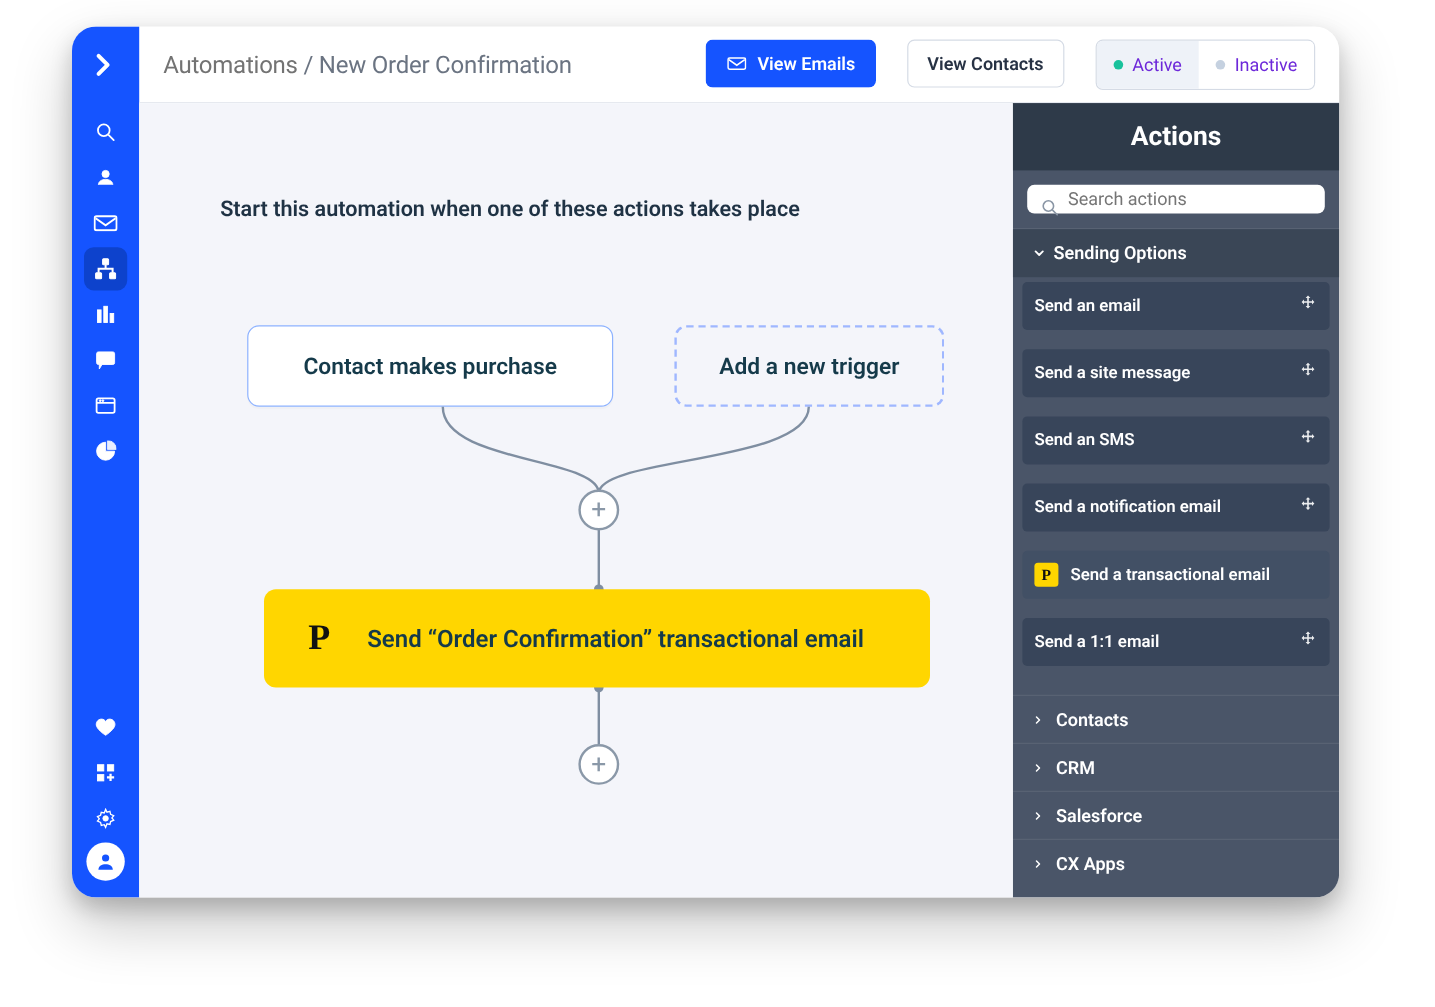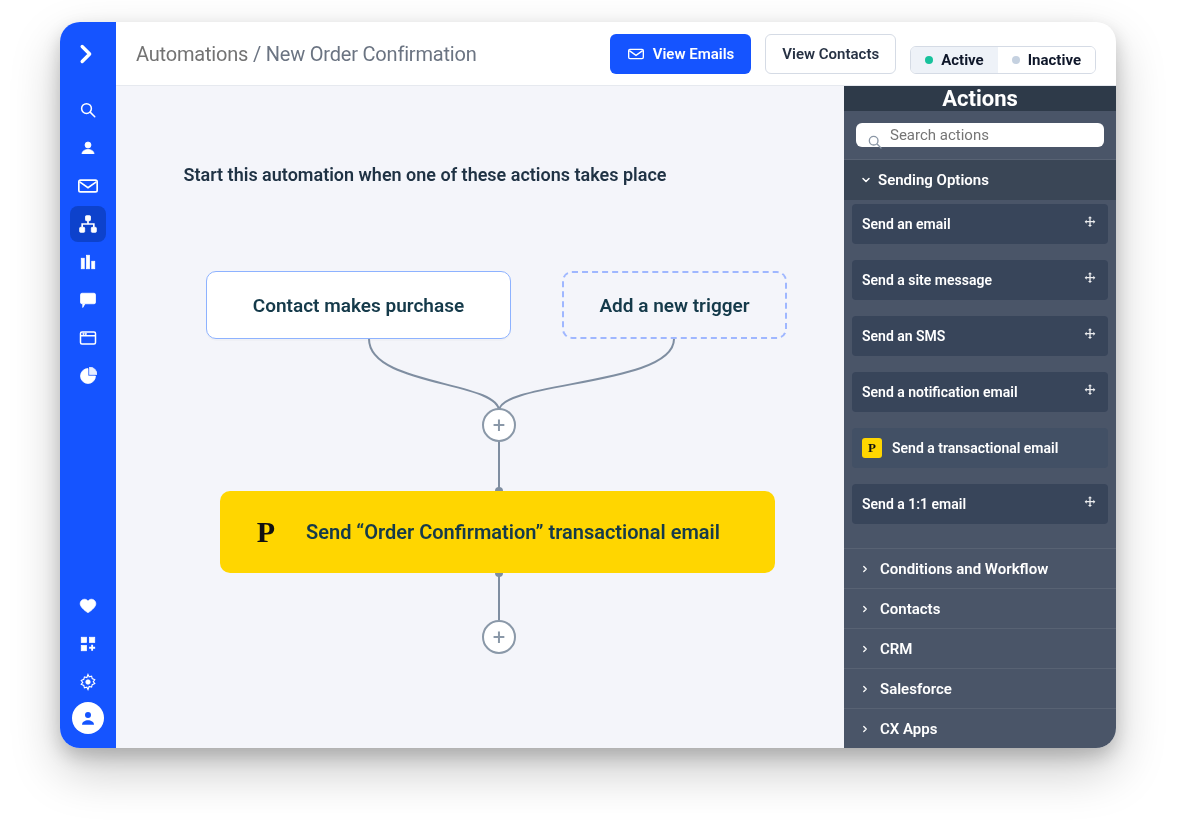--- a/index.html
+++ b/index.html
@@ -25,26 +25,26 @@
   .side-btn.active{background:var(--blue-dark)}
   .side-btn svg{fill:#fff;stroke:#fff}
   #side-bottom{margin-top:auto;margin-bottom:14px;display:flex;flex-direction:column;align-items:center;gap:2px}
   .avatar{width:32px;height:32px;border-radius:50%;background:#fff;display:flex;align-items:center;justify-content:center}
   .avatar svg{fill:var(--blue)}
   
   #main{flex:1;display:flex;flex-direction:column}
   #topbar{height:64px;border-bottom:1px solid #e6e9ef;display:flex;align-items:center;padding:0 20px;gap:12px}
   #crumbs{font-size:20px;color:#6b7482;letter-spacing:-.01em}
   #crumbs strong{color:#737373;font-weight:400}
-  #top-actions{margin-left:auto;display:flex;gap:14px;align-items:flex-end}
+  #top-actions{margin-left:auto;display:flex;gap:26px;align-items:flex-start}
   .btn{height:40px;padding:0 16px;border-radius:6px;font-size:15px;font-weight:600;display:flex;align-items:center;gap:8px;cursor:pointer;border:1px solid transparent}
   .btn.primary{background:var(--blue);color:#fff}
   .btn.outline{background:#fff;color:#273244;border-color:#d5dbe5}
   .seg{display:flex;border:1px solid #d5dbe5;border-radius:6px;overflow:hidden}
-  .seg .segbtn{height:26px;padding:0 14px;display:flex;align-items:center;gap:8px;font-size:15px;font-weight:700;color:#0f172a;cursor:pointer;background:#fff}
+  .seg .segbtn{height:40px;padding:0 14px;display:flex;align-items:center;gap:8px;font-size:15px;font-weight:400;color:#6d28d9;cursor:pointer;background:#fff}
   .seg .segbtn.active{background:#eef2f8}
   .dot{width:8px;height:8px;border-radius:50%}
   
   #body{flex:1;display:flex;min-height:0}
   #canvas{flex:1;background:var(--canvas);position:relative;overflow:hidden}
   #canvas-inner{position:absolute;inset:0;}
   #start-title{position:absolute;top:78px;left:0;right:0;text-align:center;left:-110px;right:0;color:var(--text);font-size:18px;font-weight:600}
   
   .trigger{position:absolute;top:185px;height:68px;border-radius:10px;display:flex;align-items:center;justify-content:center;font-size:19px;font-weight:600;color:#153a4a;padding:0 28px;cursor:pointer}
   #trig1{left:90px;width:305px;background:#fff;border:1.5px solid #8db2ff;box-shadow:0 2px 0 rgba(0,0,0,.02)}
@@ -294,52 +294,44 @@
               </div>
           </div>
 
           <div id="cats">
               <div class="cat section">
                 <span class="chev">
                   <svg width="10" height="10" viewBox="0 0 24 24">
                     <path d="M9 6l6 6-6 6" fill="none" stroke="#fff" stroke-width="3" stroke-linecap="round" stroke-linejoin="round"></path>
                   </svg>
                 </span>
-                <span>Conditions and Workflow</span>
+                <span>Contacts</span>
               </div>
               <div class="cat section">
                 <span class="chev">
                   <svg width="10" height="10" viewBox="0 0 24 24">
                     <path d="M9 6l6 6-6 6" fill="none" stroke="#fff" stroke-width="3" stroke-linecap="round" stroke-linejoin="round"></path>
                   </svg>
                 </span>
-                <span>Contacts</span>
+                <span>CRM</span>
               </div>
               <div class="cat section">
                 <span class="chev">
                   <svg width="10" height="10" viewBox="0 0 24 24">
                     <path d="M9 6l6 6-6 6" fill="none" stroke="#fff" stroke-width="3" stroke-linecap="round" stroke-linejoin="round"></path>
                   </svg>
                 </span>
-                <span>CRM</span>
+                <span>Salesforce</span>
               </div>
               <div class="cat section">
                 <span class="chev">
                   <svg width="10" height="10" viewBox="0 0 24 24">
                     <path d="M9 6l6 6-6 6" fill="none" stroke="#fff" stroke-width="3" stroke-linecap="round" stroke-linejoin="round"></path>
                   </svg>
                 </span>
-                <span>Salesforce</span>
-              </div>
-              <div class="cat section">
-                <span class="chev">
-                  <svg width="10" height="10" viewBox="0 0 24 24">
-                    <path d="M9 6l6 6-6 6" fill="none" stroke="#fff" stroke-width="3" stroke-linecap="round" stroke-linejoin="round"></path>
-                  </svg>
-                </span>
                 <span>CX Apps</span>
               </div>
             </div>
         </div>
       </div>
     </div>
   </div>
 </div>
 
 </body></html>

